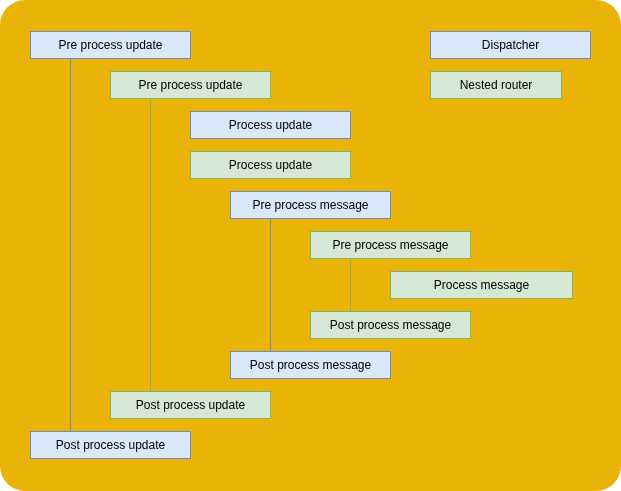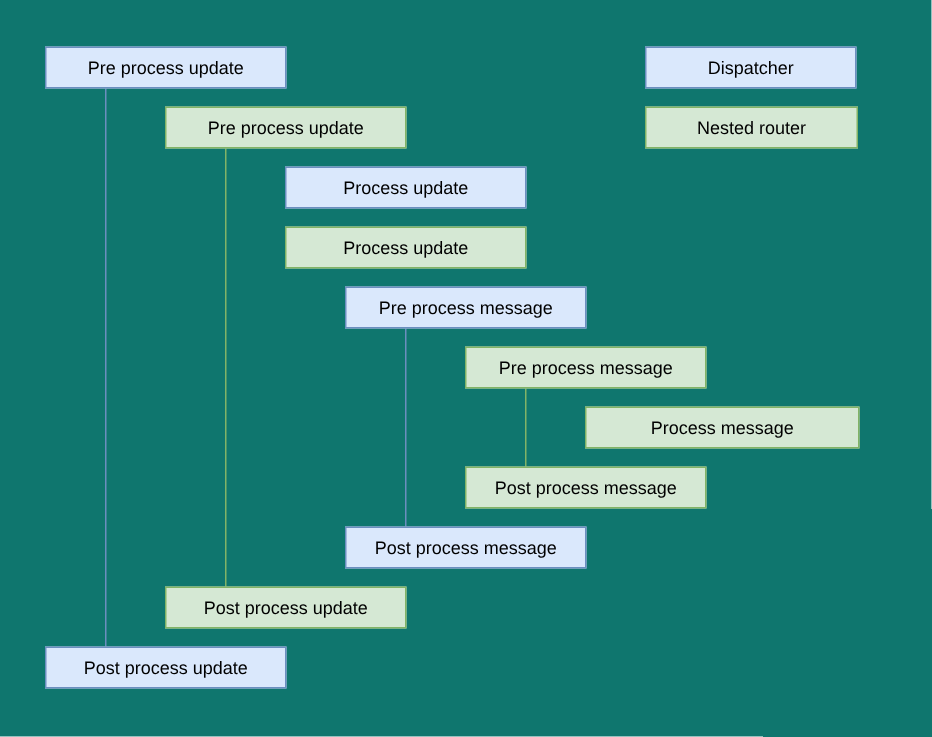--- a/index.html
+++ b/index.html
@@ -7,22 +7,23 @@
     padding: 0;
     background: #ffffff;
   }
   body {
     font-family: "Liberation Sans", sans-serif;
   }
   #canvas {
     position: relative;
     width: 621px;
     height: 491px;
-    background: #0f766e;
+    background: #eab308;
     overflow: hidden;
+    border-radius: 25px;
   }
   .node {
     position: absolute;
     box-sizing: border-box;
     height: 28px;
     line-height: 26px;
     text-align: center;
     font-size: 12px;
     color: #000000;
     border-width: 1px;
@@ -63,16 +64,16 @@
       <div class="node green" style="left: 190px; top: 151px; width: 161px;">Process update</div>
       <div class="node blue" style="left: 230px; top: 191px; width: 161px;">Pre process message</div>
       <div class="node green" style="left: 310px; top: 231px; width: 161px;">Pre process message</div>
       <div class="node green" style="left: 390px; top: 271px; width: 183px;">Process message</div>
       <div class="node green" style="left: 310px; top: 311px; width: 161px;">Post process message</div>
       <div class="node blue" style="left: 230px; top: 351px; width: 161px;">Post process message</div>
       <div class="node green" style="left: 110px; top: 391px; width: 161px;">Post process update</div>
       <div class="node blue" style="left: 30px; top: 431px; width: 161px;">Post process update</div>
     </div>
   <div id="legend-layer">
-      <div class="node blue" style="left: 430px; top: 31px; width: 141px;">Dispatcher</div>
-      <div class="node green" style="left: 430px; top: 71px; width: 142px;">Nested router</div>
+      <div class="node blue" style="left: 430px; top: 31px; width: 161px;">Dispatcher</div>
+      <div class="node green" style="left: 430px; top: 71px; width: 132px;">Nested router</div>
     </div>
 </div>
 
 </body></html>

